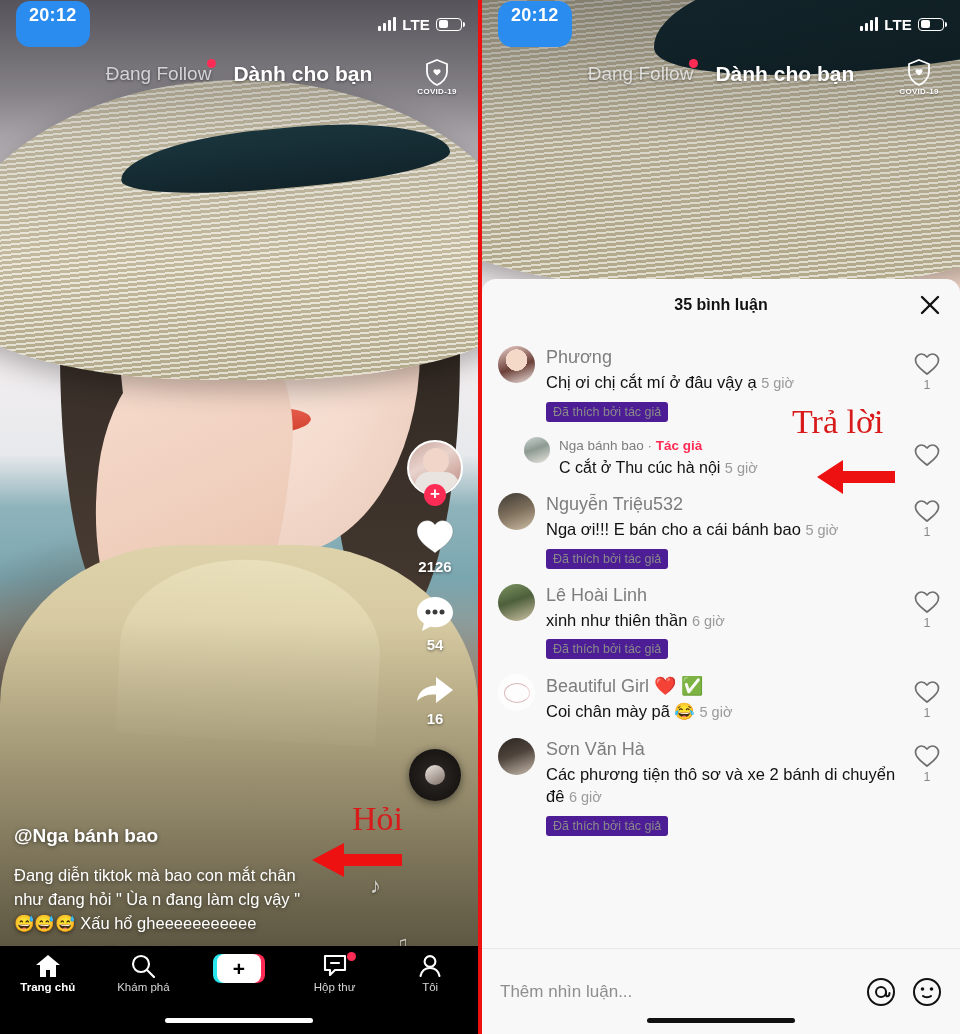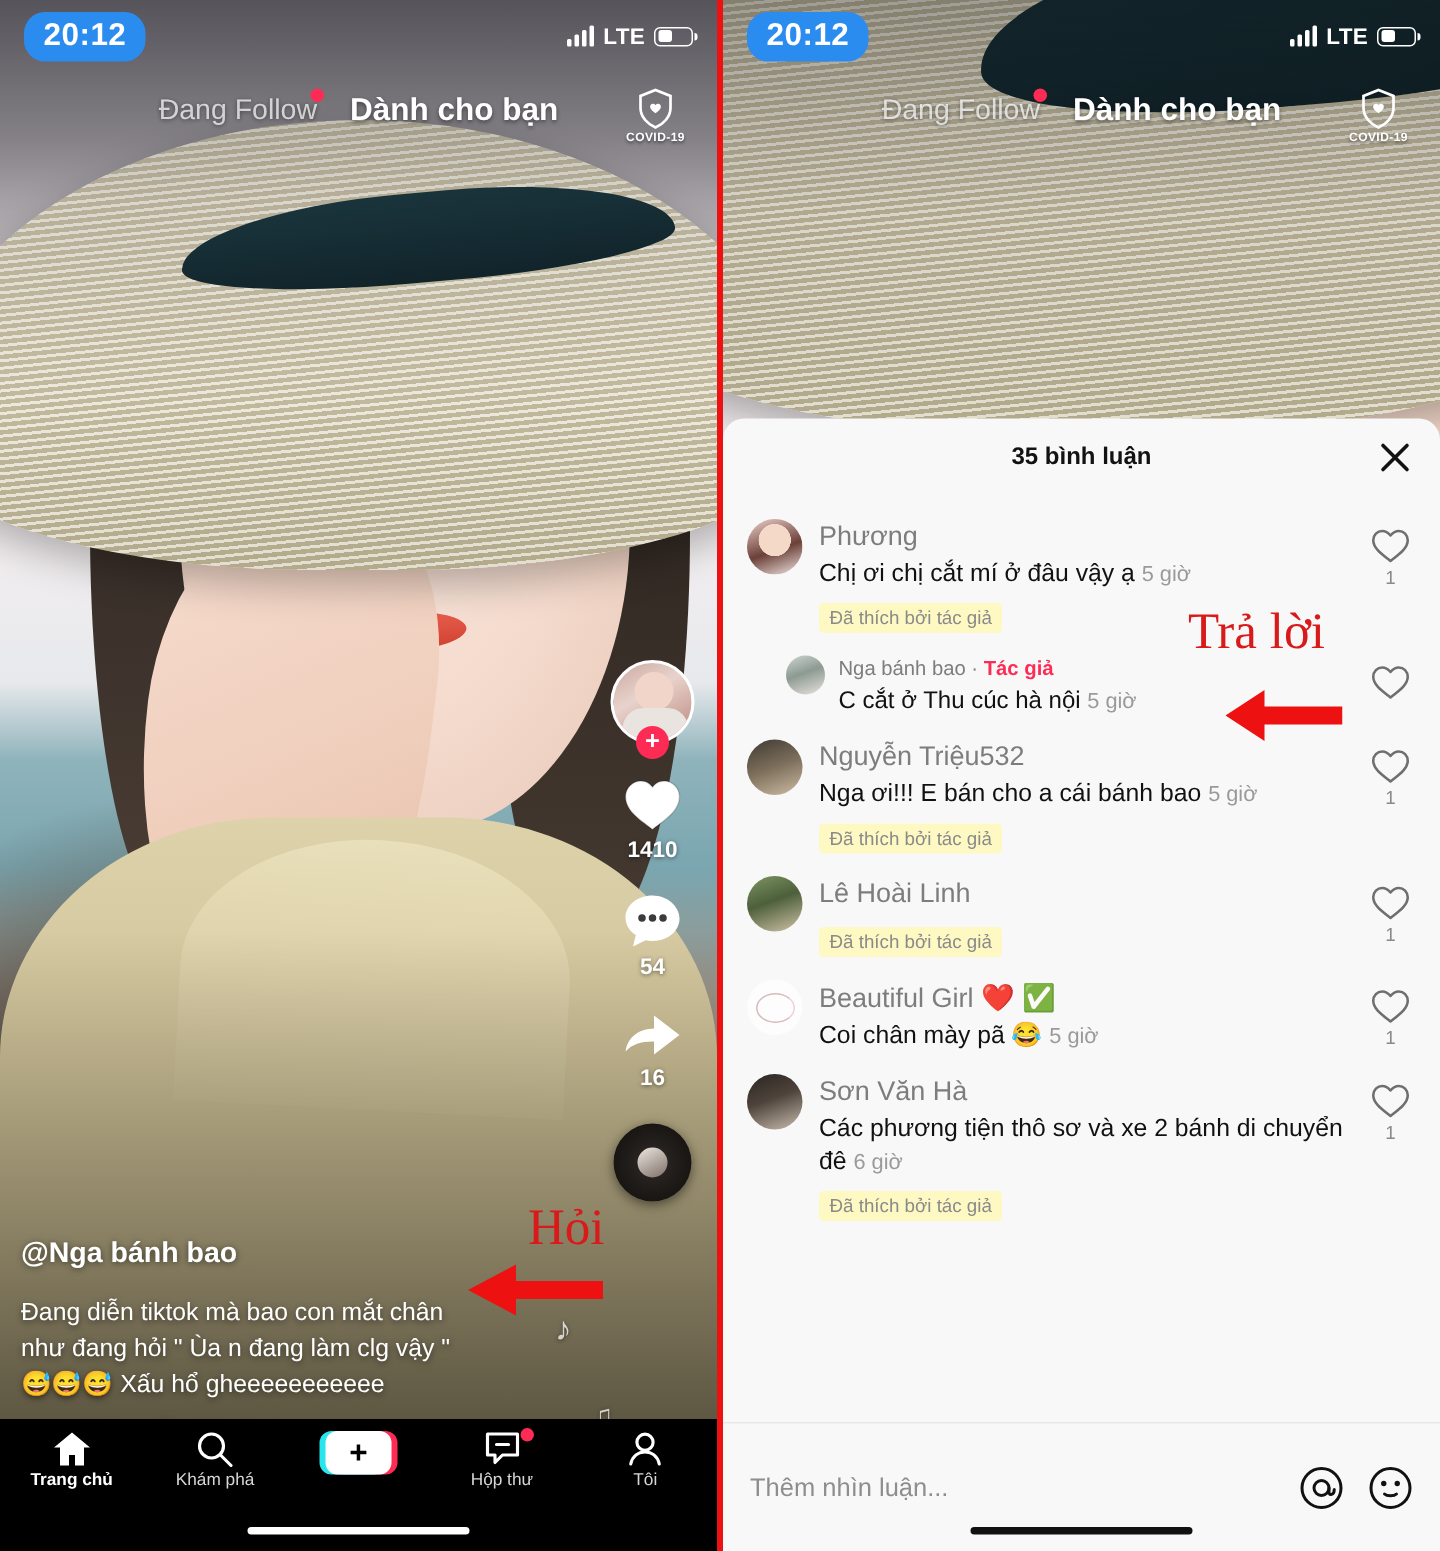--- a/index.html
+++ b/index.html
@@ -72,22 +72,22 @@
   .video-bg-r .vb-face { left:90px; top:130px; width:420px; height:420px; }
   .video-bg-r .vb-brow-l { left:130px; top:235px; width:110px; height:18px; }
   .video-bg-r .vb-brow-r { left:290px; top:230px; width:110px; height:18px; }
   .video-bg-r .vb-eye-l { left:140px; top:262px; width:90px; height:30px; }
   .video-bg-r .vb-eye-r { left:290px; top:258px; width:90px; height:30px; }
   .video-bg-r .vb-shade { background: linear-gradient(180deg, rgba(0,0,0,.34) 0%, rgba(0,0,0,.08) 14%, rgba(0,0,0,0) 28%); }
 
   
   .statusbar { position:absolute; left:0; top:0; width:100%; height:48px; z-index:40;
     display:flex; align-items:center; justify-content:space-between; padding: 0 16px; }
-  .clock { background:#2b8cf0; color:#fff; font-size:21px; font-weight:bold;
-    padding:4px 13px 5px; border-radius:14px; letter-spacing:.3px; }
+  .clock { background:#2b8cf0; color:#fff; font-size:18px; font-weight:bold;
+    padding:4px 13px 21px; border-radius:14px; letter-spacing:.3px; }
   .status-right { display:flex; align-items:center; gap:6px; }
   .bars { display:flex; align-items:flex-end; gap:2px; height:14px; }
   .bars i { display:block; width:3px; background:#fff; border-radius:1px; }
   .bars i:nth-child(1){height:5px}.bars i:nth-child(2){height:8px}
   .bars i:nth-child(3){height:11px}.bars i:nth-child(4){height:14px}
   .lte { color:#fff; font-size:15px; font-weight:bold; letter-spacing:.2px; }
   .battery { width:26px; height:13px; border:1.6px solid #fff; border-radius:4px; position:relative; padding:1.6px; }
   .battery::after { content:""; position:absolute; right:-4px; top:3.4px; width:2px; height:5px;
     background:#fff; border-radius:0 2px 2px 0; }
   .battery span { display:block; height:100%; width:45%; background:#fff; border-radius:2px; }
@@ -171,21 +171,21 @@
   .c-avatar { flex:0 0 auto; width:37px; height:37px; border-radius:50%; margin-right:11px;
     overflow:hidden; position:relative; }
   .comment.reply .c-avatar { width:26px; height:26px; margin-right:9px; }
   .c-body { flex:1 1 auto; min-width:0; padding-top:1px; }
   .c-name { font-size:18px; color:#7d7d7d; margin-bottom:4px; }
   .comment.reply .c-name { font-size:13.5px; }
   .c-author { color:#fe2c55; font-weight:bold; }
   .c-text { font-size:16.5px; color:#111; line-height:1.32; }
   .comment.reply .c-text { font-size:16px; }
   .c-time { color:#9a9a9a; font-size:14.5px; }
-  .c-badge { display:inline-block; margin-top:8px; background:#fef9c3; color:#8a8a8a;
+  .c-badge { display:inline-block; margin-top:8px; background:#4c1d95; color:#8a8a8a;
     font-size:12.5px; padding:3px 7px; border-radius:3px; }
   .c-like { flex:0 0 auto; width:34px; display:flex; flex-direction:column; align-items:center;
     padding-top:6px; }
   .c-like .n { font-size:12.5px; color:#8a8a8a; margin-top:2px; }
   .sheet-input { flex:0 0 auto; height:86px; border-top:1px solid #e7e7e7;
     display:flex; align-items:center; padding: 0 18px; gap:16px; }
   .sheet-input .ph { flex:1 1 auto; font-size:17px; color:#8e8e8e; }
 
   
   .av1 { background: radial-gradient(circle at 50% 38%, #f4d8c8 0 36%, rgba(244,216,200,0) 37%),
@@ -263,21 +263,21 @@
 
     <div class="rail">
       <div class="rail-avatar">
         <div class="ring"></div>
         <div class="plus">+</div>
       </div>
       <div class="rail-item">
         <svg width="40" height="37" viewBox="0 0 40 37">
           <path d="M20 35C14 30 2 23.5 2 13.2 2 7.3 6.6 2.6 12.3 2.6c3.6 0 6.1 1.9 7.7 4.1 1.6-2.2 4.1-4.1 7.7-4.1C33.4 2.6 38 7.3 38 13.2 38 23.5 26 30 20 35z" fill="#fff" stroke="rgba(0,0,0,.18)" stroke-width="1"></path>
         </svg>
-        <span class="cnt">1410</span>
+        <span class="cnt">2126</span>
       </div>
       <div class="rail-item">
         <svg width="40" height="38" viewBox="0 0 40 38">
           <path d="M20 2C10 2 2 8.6 2 16.8c0 4.7 2.7 8.9 6.9 11.6L7 36l8.4-4.2c1.5.3 3 .5 4.6.5 10 0 18-6.6 18-14.8S30 2 20 2z" fill="#fff"></path>
           <circle cx="13" cy="17" r="2.5" fill="#3b3b3b"></circle>
             <circle cx="20" cy="17" r="2.5" fill="#3b3b3b"></circle>
             <circle cx="27" cy="17" r="2.5" fill="#3b3b3b"></circle>
         </svg>
         <span class="cnt">54</span>
       </div>
@@ -434,21 +434,21 @@
             <div class="c-body"><div class="c-name">Nguyễn Triệu532</div><div class="c-text">Nga ơi!!! E bán cho a cái bánh bao <span class="c-time">5 giờ</span></div><div class="c-badge">Đã thích bởi tác giả</div></div>
             <div class="c-like">
               <svg width="26" height="24" viewBox="0 0 26 24">
                 <path d="M13 22C9 18.6 1.5 14.2 1.5 8.2 1.5 4.8 4.2 2 7.5 2c2.1 0 3.9 1.1 5.5 3 1.6-1.9 3.4-3 5.5-3 3.3 0 6 2.8 6 6.2 0 6-7.5 10.4-11.5 13.8z" fill="none" stroke="#6f6f6f" stroke-width="1.7" stroke-linejoin="round"></path>
               </svg>
               <span class="n">1</span>
             </div>
           </div>
           <div class="comment">
             <div class="c-avatar av4"></div>
-            <div class="c-body"><div class="c-name">Lê Hoài Linh</div><div class="c-badge">Đã thích bởi tác giả</div></div>
+            <div class="c-body"><div class="c-name">Lê Hoài Linh</div><div class="c-text">xinh như thiên thần <span class="c-time">6 giờ</span></div><div class="c-badge">Đã thích bởi tác giả</div></div>
             <div class="c-like">
               <svg width="26" height="24" viewBox="0 0 26 24">
                 <path d="M13 22C9 18.6 1.5 14.2 1.5 8.2 1.5 4.8 4.2 2 7.5 2c2.1 0 3.9 1.1 5.5 3 1.6-1.9 3.4-3 5.5-3 3.3 0 6 2.8 6 6.2 0 6-7.5 10.4-11.5 13.8z" fill="none" stroke="#6f6f6f" stroke-width="1.7" stroke-linejoin="round"></path>
               </svg>
               <span class="n">1</span>
             </div>
           </div>
           <div class="comment">
             <div class="c-avatar av5"></div>
             <div class="c-body">

